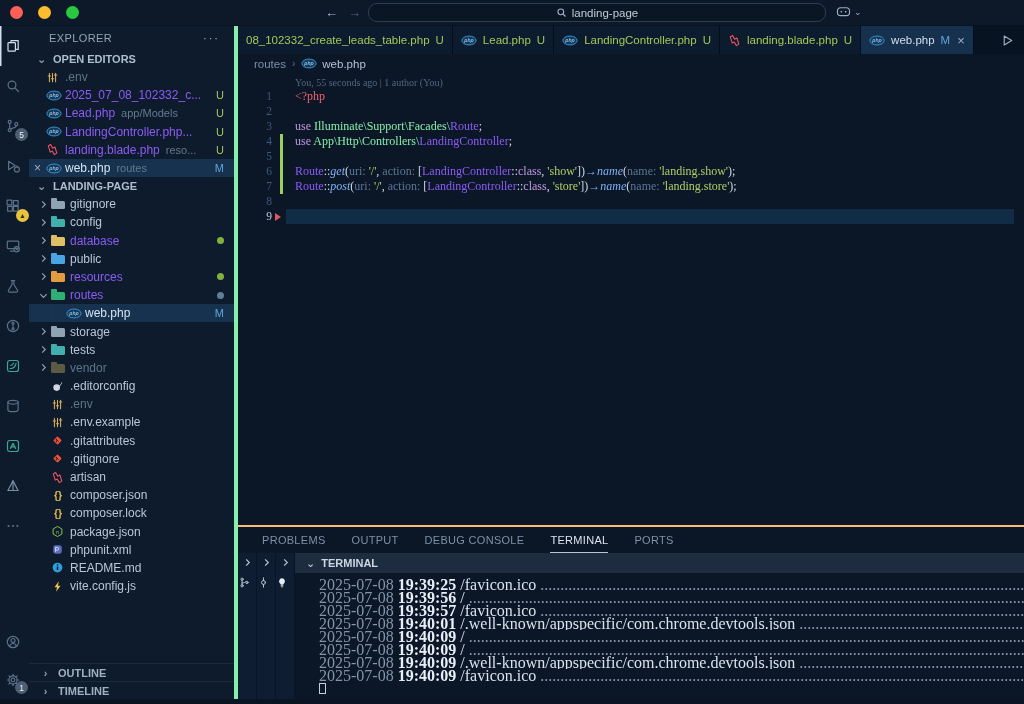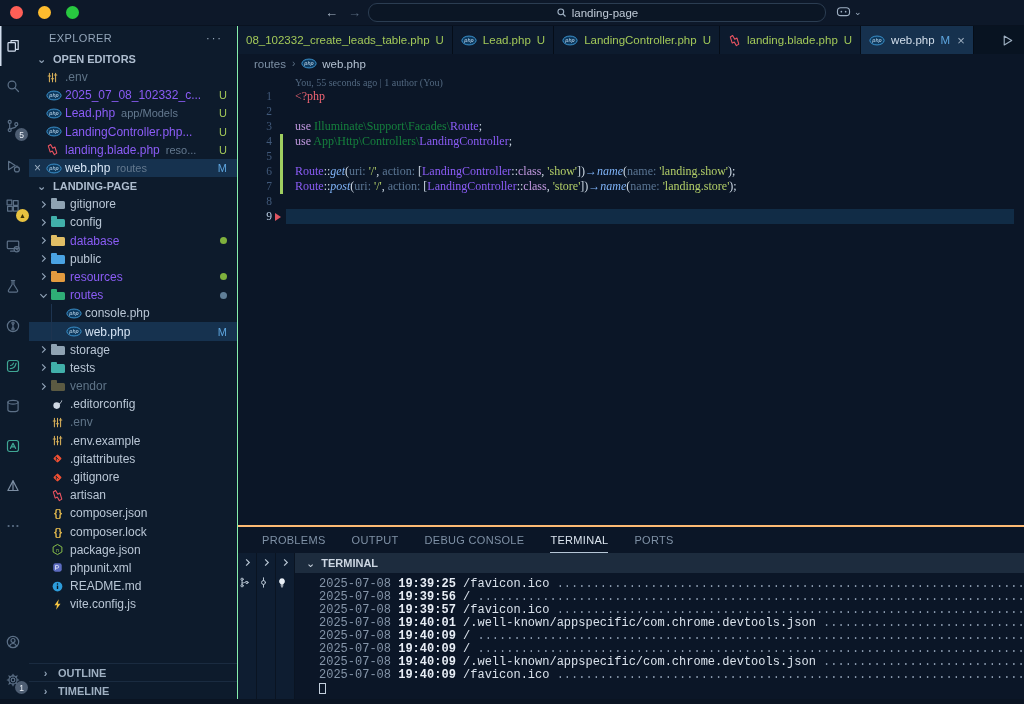--- a/index.html
+++ b/index.html
@@ -21,21 +21,21 @@
 
   
   .activitybar{width:29px;background:#0d1b2c;display:flex;flex-direction:column;align-items:center;flex:none}
   .ab-item{width:29px;height:40px;flex:none;display:flex;align-items:center;justify-content:center;color:#5c7087;position:relative;cursor:pointer}
   .ab-item.active{color:#d2deee;box-shadow:inset 1.5px 0 0 #d2deee}
   .ab-badge{position:absolute;right:1px;bottom:5px;min-width:13px;height:13px;border-radius:7px;background:#4d5d72;color:#eaf0f7;font-size:8.5px;display:flex;align-items:center;justify-content:center;padding:0 3px}
   .ab-warn{position:absolute;right:0;bottom:4px;width:13px;height:13px;border-radius:50%;background:#e8c340;color:#3c3208;font-size:7px;line-height:1;display:flex;align-items:center;justify-content:center}
   .ab-spacer{flex:1}
 
   
-  .sidebar{width:209px;background:#0d1b2c;border-right:1px solid #86efac;display:flex;flex-direction:column;flex:none;overflow:hidden}
+  .sidebar{width:209px;background:#0d1b2c;border-right:4px solid #86efac;display:flex;flex-direction:column;flex:none;overflow:hidden}
   .sb-title{height:24px;flex:none;display:flex;align-items:center;padding:0 14px 0 20px;font-size:11px;letter-spacing:.4px;color:#93a5b9}
   .sb-title .menu{margin-left:auto;letter-spacing:2px;color:#9fb0c2;cursor:pointer}
   .sb-sechead{height:18px;flex:none;display:flex;align-items:center;gap:4px;padding-left:5px;font-size:11px;font-weight:bold;color:#aebdcf;cursor:pointer}
   .row{height:18.2px;flex:none;display:flex;align-items:center;padding-right:10px;position:relative;font-size:12px;color:#b9c6d5;cursor:pointer}
   .row .name{white-space:nowrap;overflow:hidden}
   .row .detail{color:#64798f;font-size:11px;margin-left:6px;white-space:nowrap;overflow:hidden;flex:1}
   .row.sel{background:#16324f}
   .row.dim .name{color:#5f7488}
   .row .grn{color:#8b5cf6}
   .row .wht{color:#d5e4f4}
@@ -71,34 +71,34 @@
   .blame{font-size:10px;color:#51677f;padding-left:57px;height:13px;line-height:13px;white-space:pre}
   .cline{display:flex;height:15px;line-height:15px;white-space:pre}
   .ln{width:34px;flex:none;text-align:right;color:#41597a;font-size:11.5px}
   .cline.cur .ln{color:#b9cde3}
   .mark{width:14px;flex:none;position:relative}
   .mark.gbar::after{content:"";position:absolute;right:3px;top:0;bottom:0;width:3px;background:#9fce60}
   .redmark{position:absolute;left:3px;top:3.5px;width:0;height:0;border-left:6px solid #e05561;border-top:4px solid transparent;border-bottom:4px solid transparent}
   .ctext{flex:1;padding-left:9px;overflow:hidden}
   .cline.cur .ctext{background:#112c46;margin-right:10px}
   .tk-kw{color:#c299e0}.tk-cls{color:#8b5cf6}.tk-fn{color:#7fb3f7;font-style:italic}
-  .tk-ar{color:#7fb3f7}.tk-str{color:#b3cf68}.tk-pu{color:#cdd9e5}.tk-pl{color:#15803d}
+  .tk-ar{color:#7fb3f7}.tk-str{color:#b3cf68}.tk-pu{color:#cdd9e5}.tk-pl{color:#86efac}
   .tk-hint{color:#5b7694}.tk-php{color:#ee6472}
 
   
   .panel{height:174px;flex:none;border-top:2px solid #fdba74;display:flex;flex-direction:column;background:#0b1627}
   .panel-tabs{height:26px;flex:none;display:flex;gap:26px;padding-left:24px;font-size:11px;letter-spacing:.3px;color:#7f91a6}
   .ptab{height:100%;display:flex;align-items:center;border-bottom:1px solid transparent;cursor:pointer}
   .ptab.active{color:#dbe4ee;border-bottom-color:#b6c6d6}
   .panel-body{flex:1;display:flex;min-height:0}
   .strips{width:57px;flex:none;display:flex}
   .strip{width:19px;border-right:1px solid #0a1422;background:#0e1d31;display:flex;flex-direction:column;align-items:center;padding-top:5px;gap:9px;color:#b9c6d4;cursor:pointer}
   .term{flex:1;display:flex;flex-direction:column;min-width:0}
   .term-head{height:20px;flex:none;background:#1d2c3e;display:flex;align-items:center;gap:6px;padding-left:11px;font-size:11px;font-weight:bold;color:#ccd6e2;cursor:pointer}
-  .term-body{flex:1;font-family:Liberation Mono, monospace;font-size:12px;line-height:13px;padding:5px 0 0 24px;overflow:hidden}
+  .term-body{flex:1;font-family:Liberation Serif, serif;font-size:16px;line-height:13px;padding:5px 0 0 24px;overflow:hidden}
   .tline{display:flex;white-space:pre;overflow:hidden}
   .t-date{color:#8595a9}.t-time{color:#e8eef6;font-weight:bold}.t-path{color:#dae2ec}
   .t-dots{color:#8a9aae;flex:1;overflow:hidden}
   .tcursor{width:7px;height:11px;border:1px solid #c3cfdc;margin-top:1px}
 
   .bottomstrip{height:5px;background:#0a1422}
 </style>
 </head>
 <body>
 
@@ -412,29 +412,20 @@
           <span class="chev">
             <svg width="9" height="9" viewBox="0 0 10 10" fill="none" stroke="currentColor" stroke-width="1.3">
               <path d="M1.5 3.5L5 7l3.5-3.5"></path>
             </svg>
           </span>
           <span class="fic">
             <span class="folder" style="--fc: #2fae76;"></span>
           </span>
           <span class="name grn">routes</span>
           <span class="dotb gray"></span>
-        </div>
-        <div class="row t-child">
-          <span class="fic">
-            <svg width="16" height="11" viewBox="0 0 18 12">
-              <ellipse cx="9" cy="6" rx="8" ry="5" fill="#0e3a5f" stroke="#3f9bd8"></ellipse>
-              <text x="9" y="8.2" font-size="5.5" fill="#cfe7fa" text-anchor="middle" font-style="italic" font-family="DejaVu Sans, sans-serif">php</text>
-            </svg>
-          </span>
-          <span class="name">console.php</span>
         </div>
         <div class="row t-child sel">
           <span class="fic">
             <svg width="16" height="11" viewBox="0 0 18 12">
               <ellipse cx="9" cy="6" rx="8" ry="5" fill="#0e3a5f" stroke="#3f9bd8"></ellipse>
               <text x="9" y="8.2" font-size="5.5" fill="#cfe7fa" text-anchor="middle" font-style="italic" font-family="DejaVu Sans, sans-serif">php</text>
             </svg>
           </span>
           <span class="name wht">web.php</span>
           <span class="badge m">M</span>

